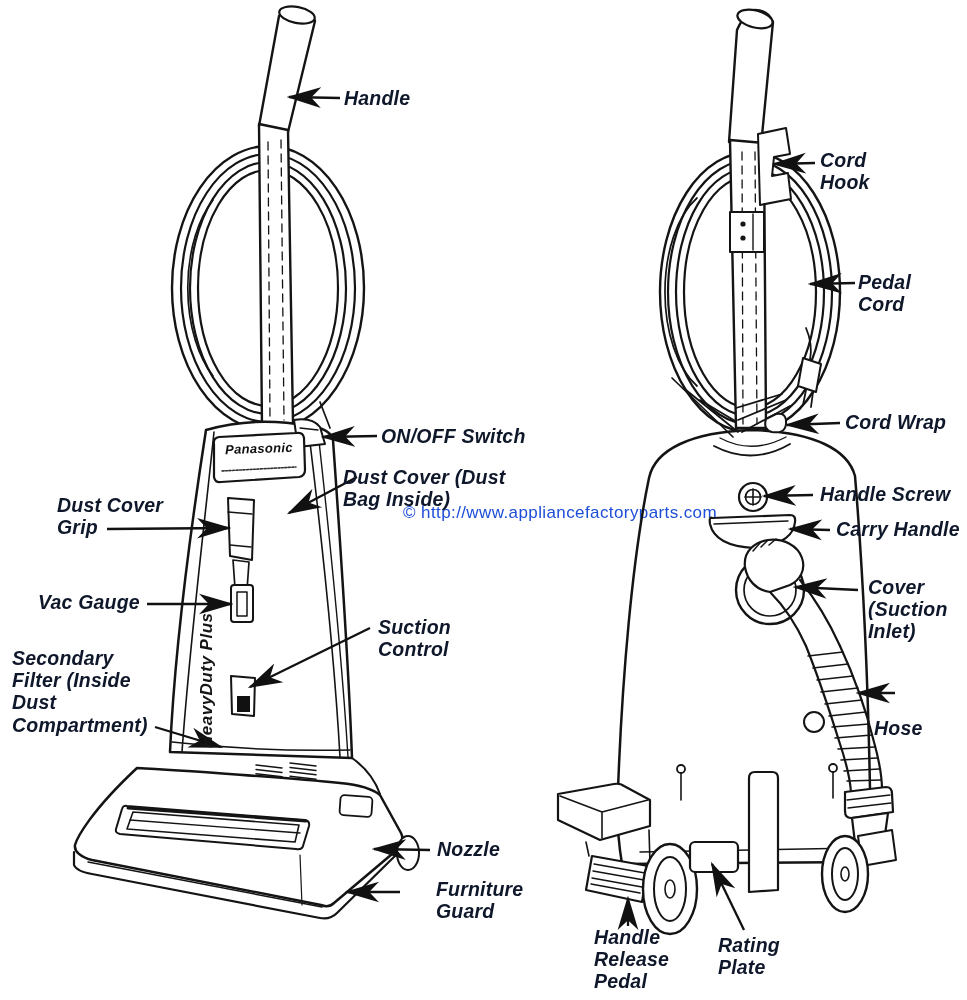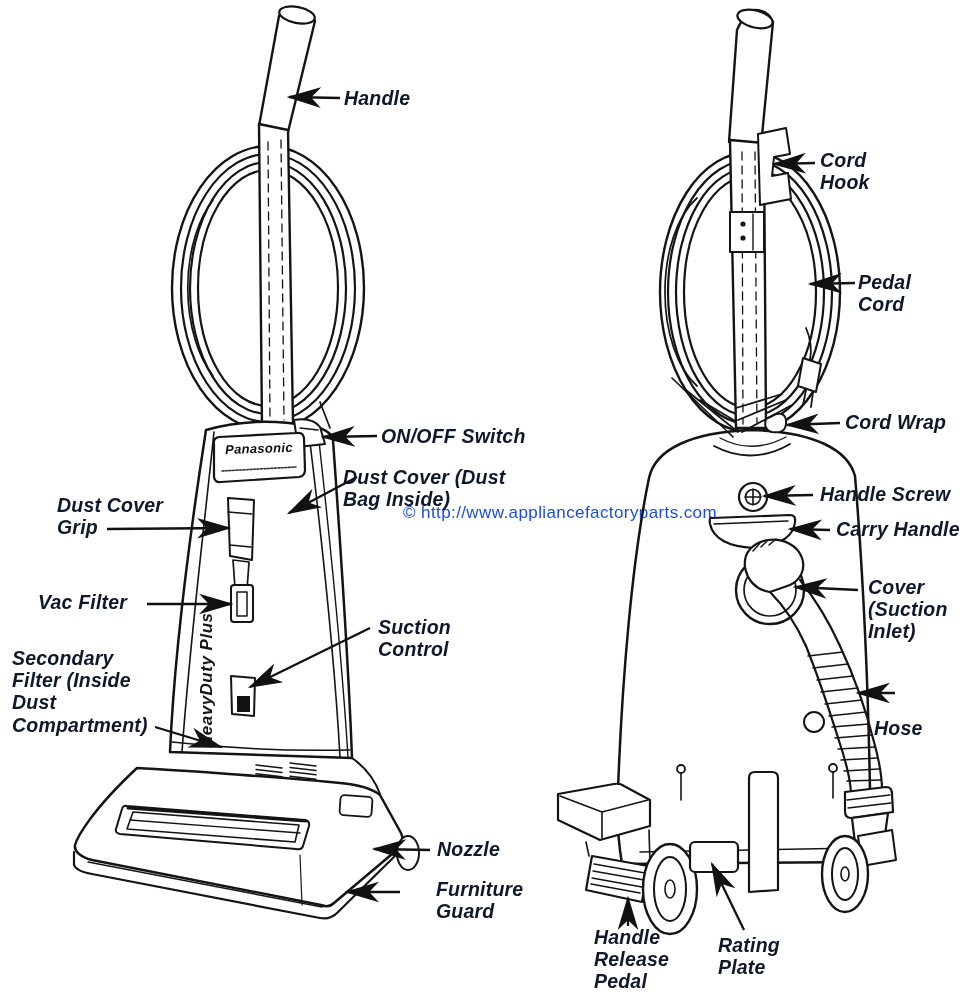--- a/index.html
+++ b/index.html
@@ -218,21 +218,21 @@
   <div class="lbl" style="left:343px;top:466px;font-style:italic;">Dust Cover (Dust
 Bag Inside)</div>
   <div class="lbl" style="left:845px;top:411px;">Cord Wrap</div>
   <div class="lbl" style="left:820px;top:483px;">Handle Screw</div>
   <div class="lbl" style="left:836px;top:518px;">Carry Handle</div>
   <div class="lbl" style="left:868px;top:576px;">Cover
 (Suction
 Inlet)</div>
   <div class="lbl" style="left:57px;top:494px;">Dust Cover
 Grip</div>
-  <div class="lbl" style="left:38px;top:591px;">Vac Filter</div>
+  <div class="lbl" style="left:38px;top:591px;">Vac Gauge</div>
   <div class="lbl" style="left:378px;top:616px;">Suction
 Control</div>
   <div class="lbl" style="left:12px;top:647px;">Secondary
 Filter (Inside
 Dust
 Compartment)</div>
   <div class="lbl" style="left:874px;top:679px;margin-top:38px;">Hose</div>
   <div class="lbl" style="left:437px;top:838px;">Nozzle</div>
   <div class="lbl" style="left:408px;top:878px;margin-left:28px;">Furniture
 Guard</div>

